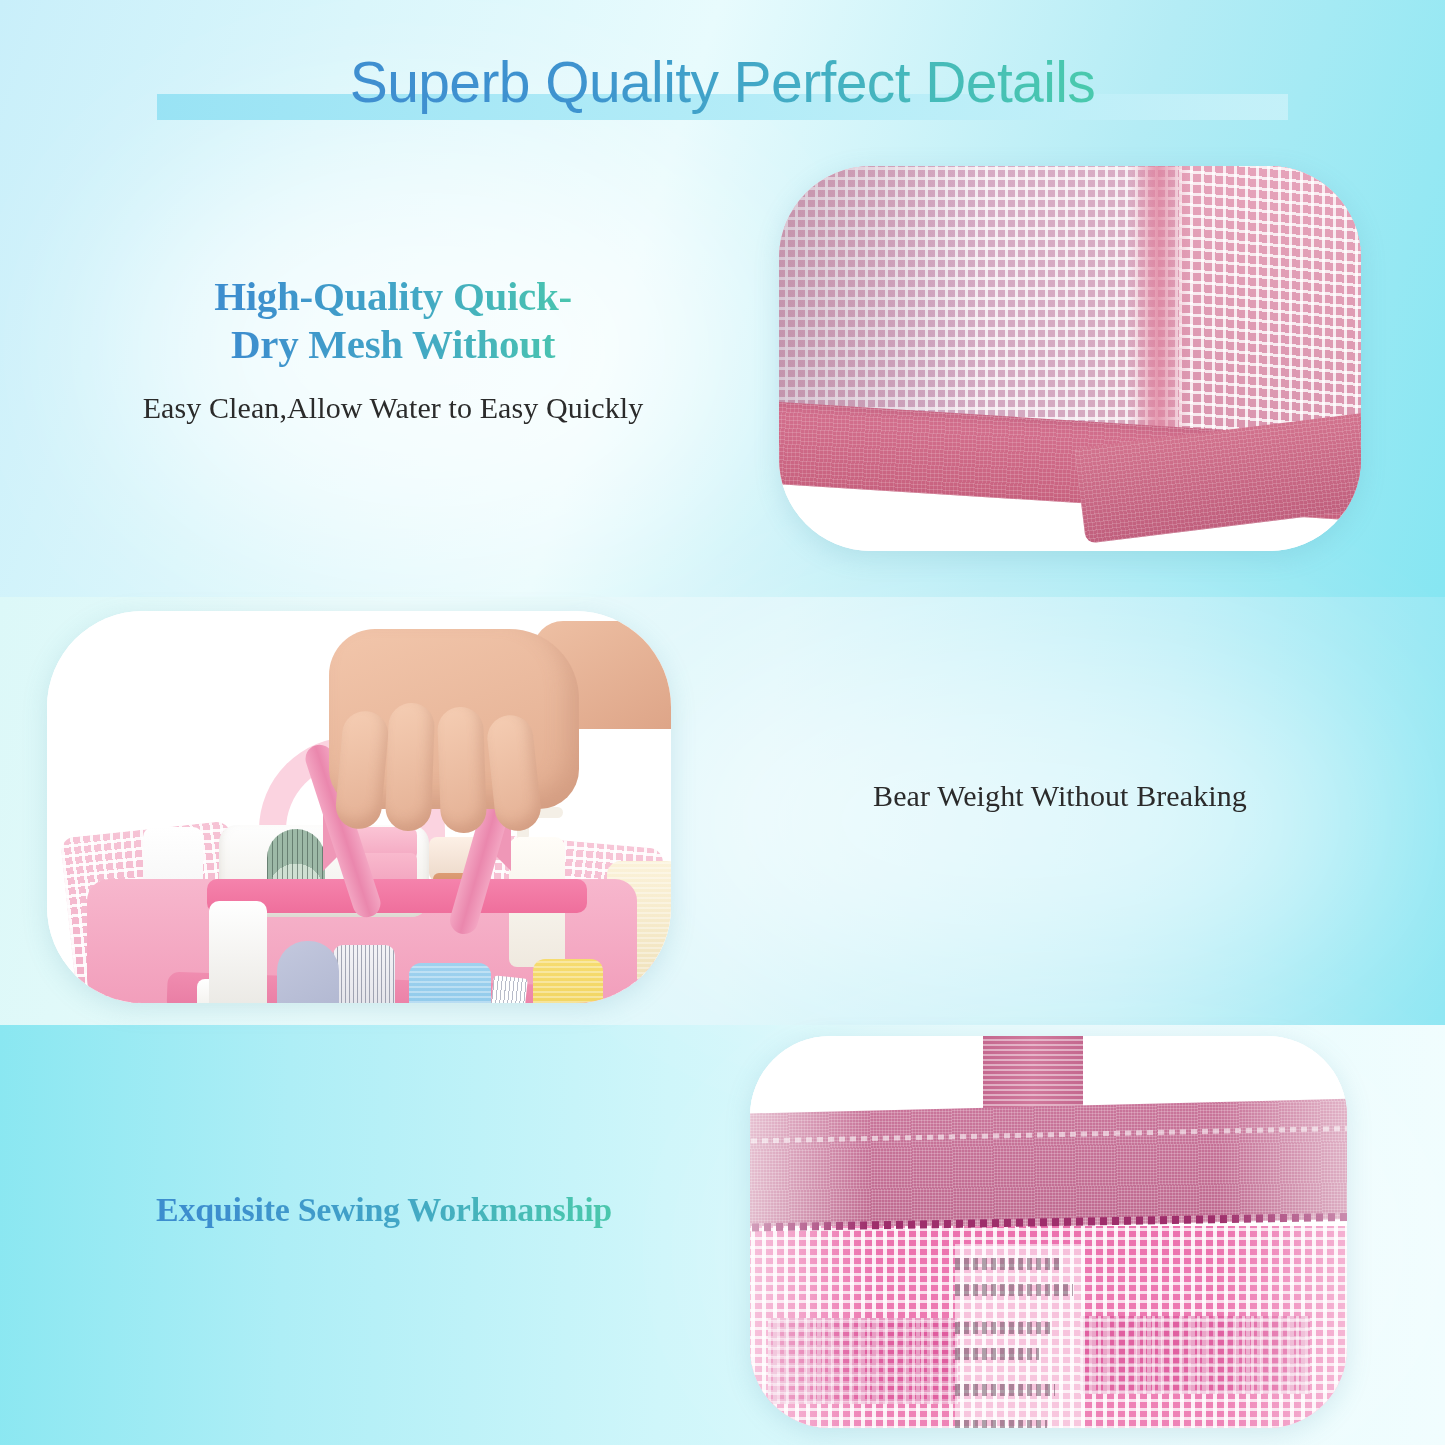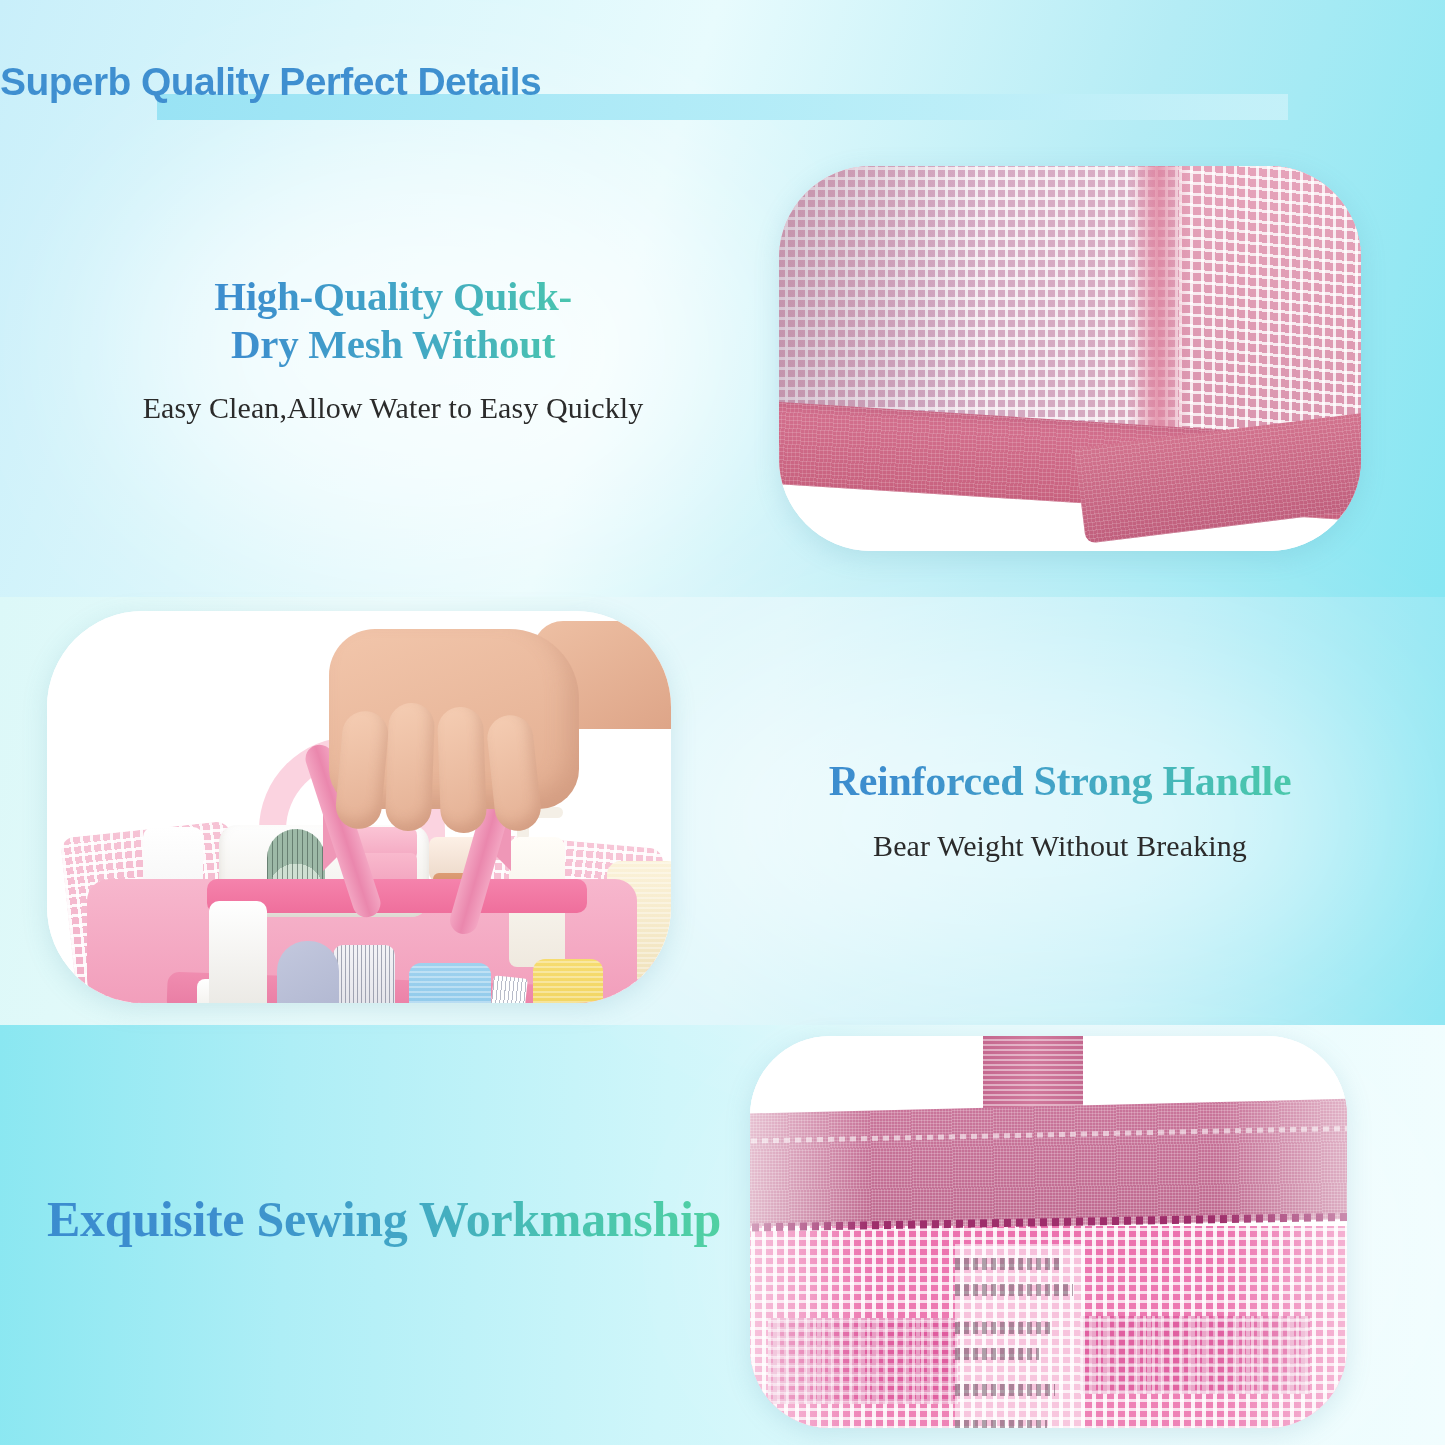--- a/index.html
+++ b/index.html
@@ -37,23 +37,23 @@
   
   .headline-wrap {
     position:absolute; left:0; top:36px; width:1445px; height:92px;
   }
   .headline-bar {
     position:absolute; left:157px; top:58px; width:1131px; height:26px;
     background:linear-gradient(90deg,rgba(150,226,244,.95) 0%,rgba(176,235,247,.9) 55%,rgba(206,243,250,.75) 100%);
   }
   .headline {
     position:relative;
-    text-align:left;
-    font-size:39px;
-    font-weight:bold;
+    text-align:center;
+    font-size:57px;
+    font-weight:normal;
     letter-spacing:-.6px;
     line-height:92px;
     white-space:nowrap;
     background:linear-gradient(90deg,#3f8fd0 0%,#3f8fd0 26%,#3e93cf 40%,#43aec4 56%,#49c8ae 74%,#53d79f 100%);
     -webkit-background-clip:text;
     background-clip:text;
     color:transparent;
     -webkit-text-fill-color:transparent;
   }
 
@@ -79,21 +79,21 @@
     letter-spacing:.1px;
   }
 
   
   .text-1 { left:48px; top:272px; width:690px; text-align:center; }
   
   .text-2 { left:690px; top:757px; width:740px; text-align:center; }
   .text-2 .feat-title { font-size:42px; }
   
   .text-3 { left:8px; top:1190px; width:752px; text-align:center; }
-  .text-3 .feat-title { font-size:50px; }
+  .text-3 .feat-title { font-size:34px; }
 
   
   .photo {
     position:absolute;
     overflow:hidden;
     background:#ffffff;
     box-shadow:0 6px 26px rgba(80,150,170,.18);
   }
   .photo-1 { left:779px; top:166px; width:582px; height:385px; border-radius:92px; }
   .photo-2 { left:47px;  top:611px; width:624px; height:392px; border-radius:96px; }
@@ -441,21 +441,20 @@
       <div class="obj towel-blue">
           <div class="towel-tex"></div>
         </div>
       <div class="obj towel-yellow">
           <div class="towel-tex"></div>
         </div>
     </div>
   </div>
 
   <div class="feature-text text-2">
-    <div class="feat-title">Reinforced Strong Handle</div>
     <div class="feat-sub">Bear Weight Without Breaking</div>
   </div>
 
   <div class="feature-text text-3">
     <div class="feat-title">Exquisite Sewing Workmanship</div>
   </div>
 
   <div class="photo photo-3">
     <div class="p3-white">
       <div class="p3-strap">

